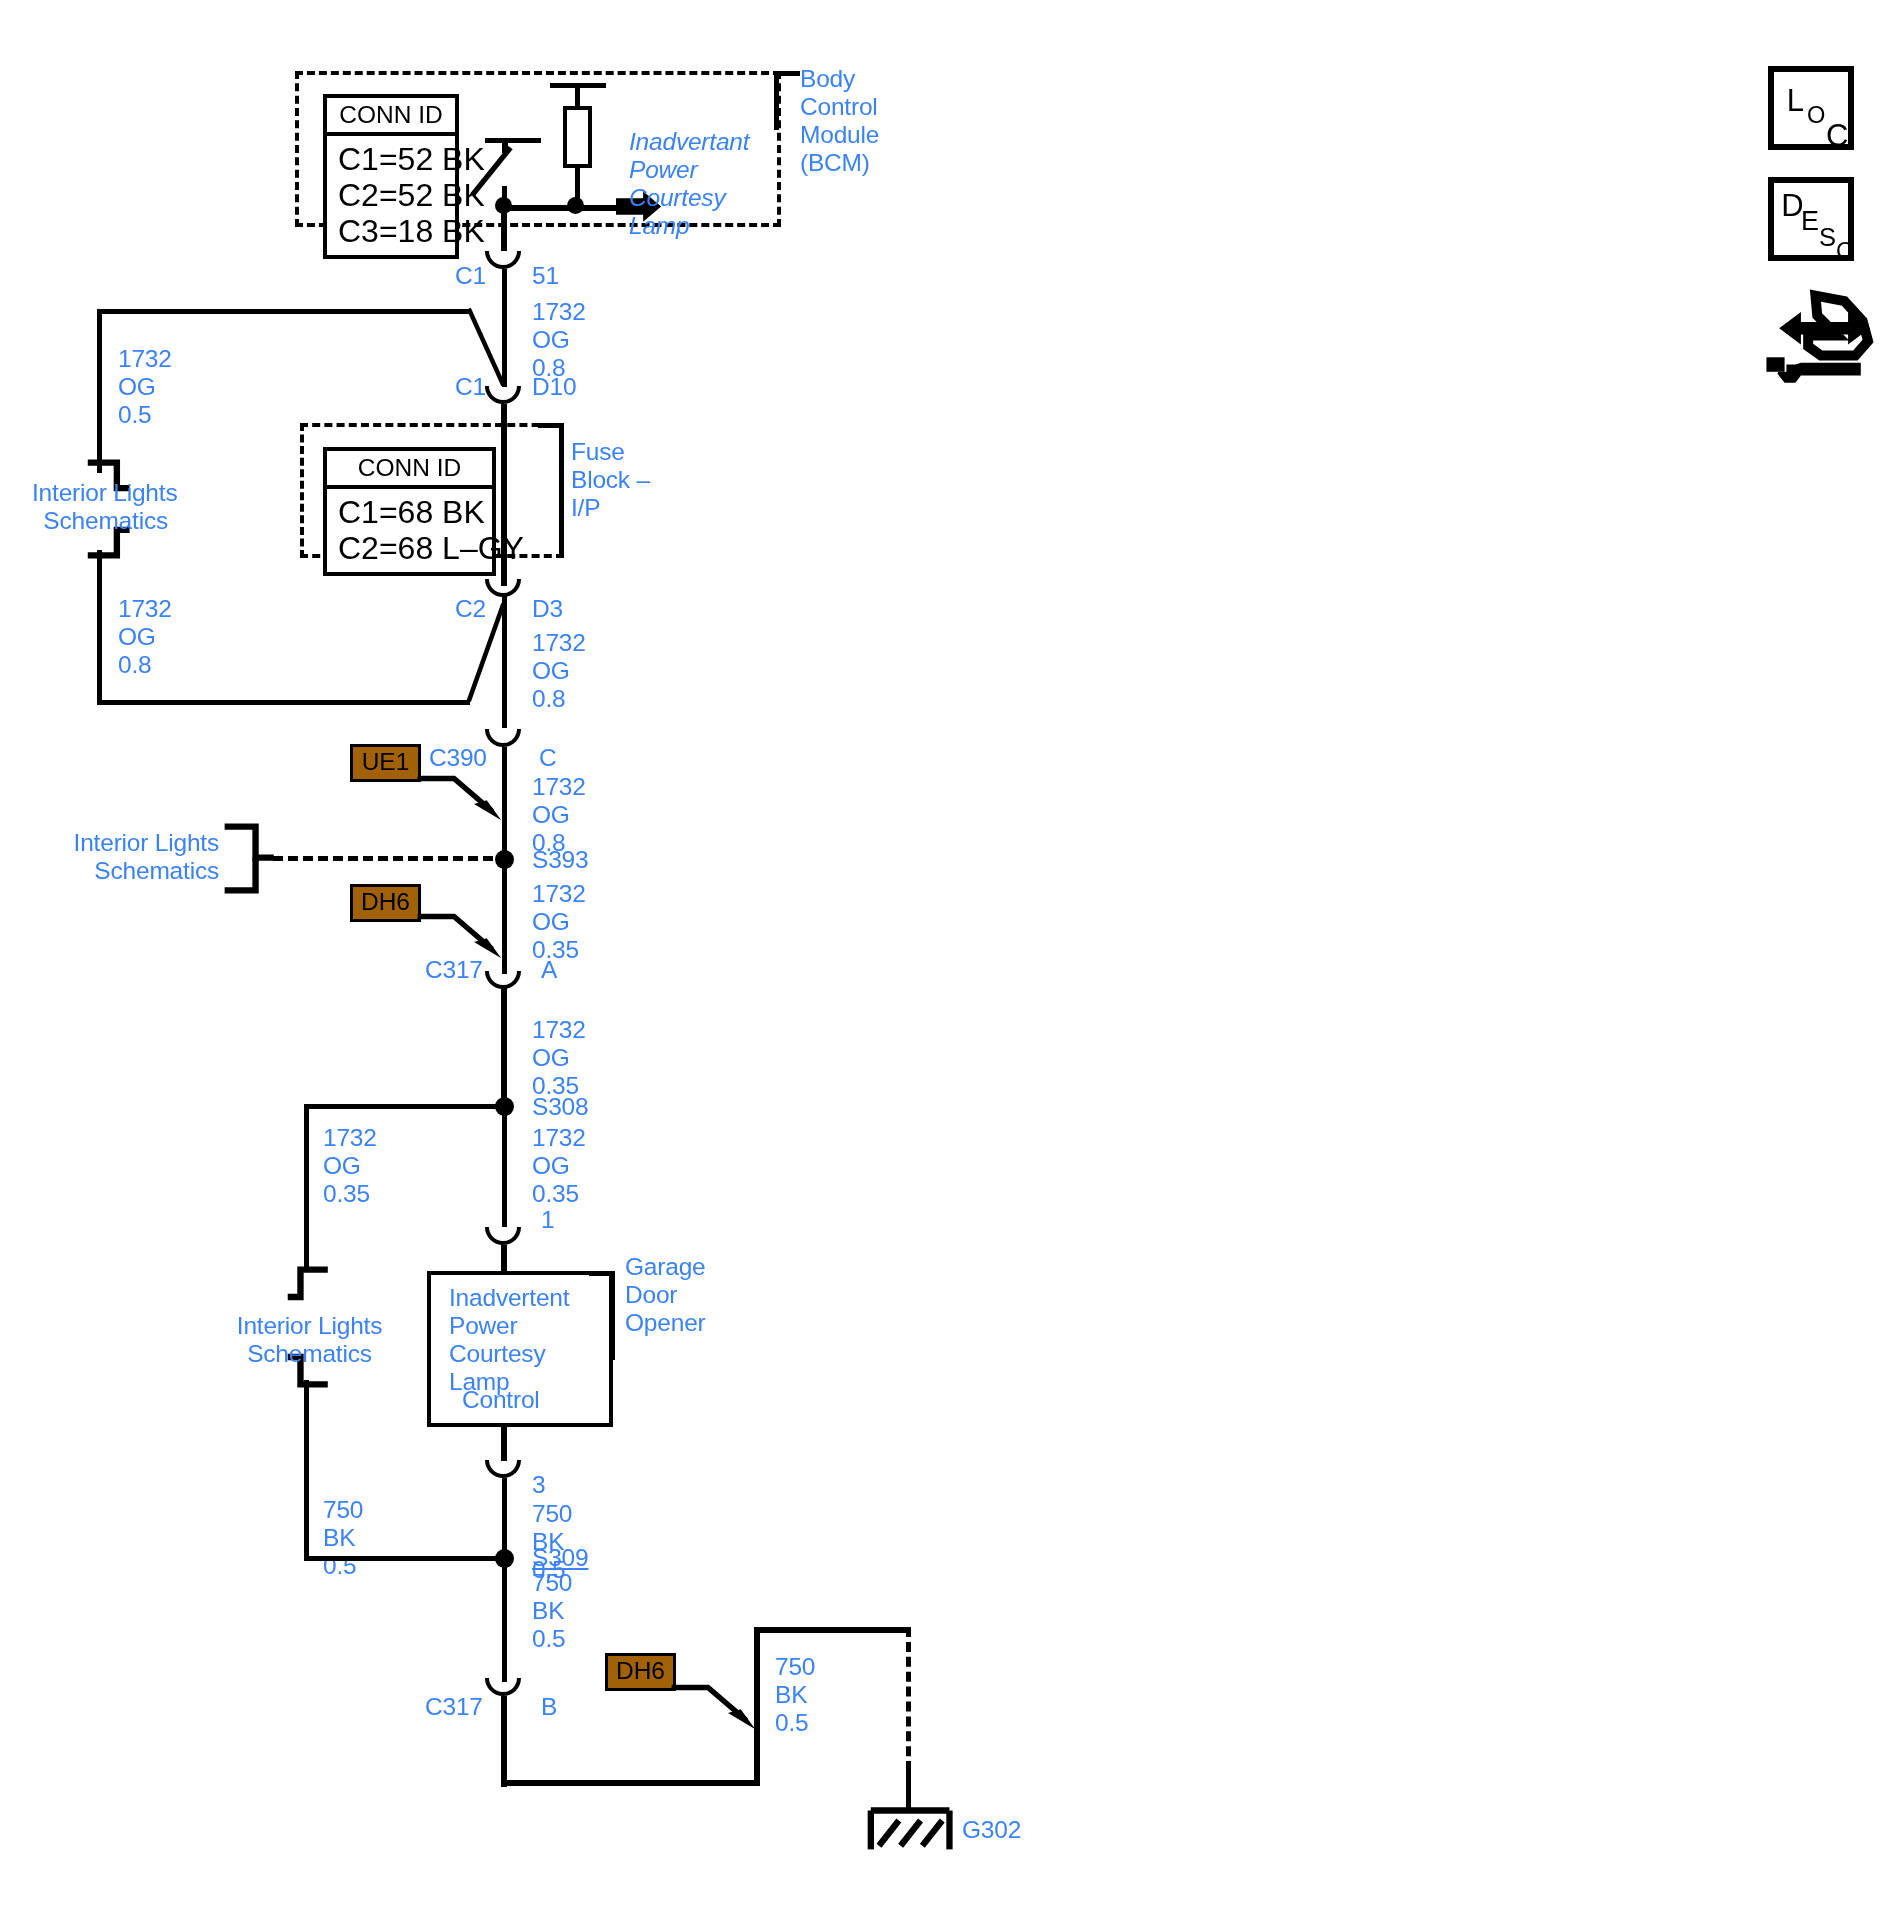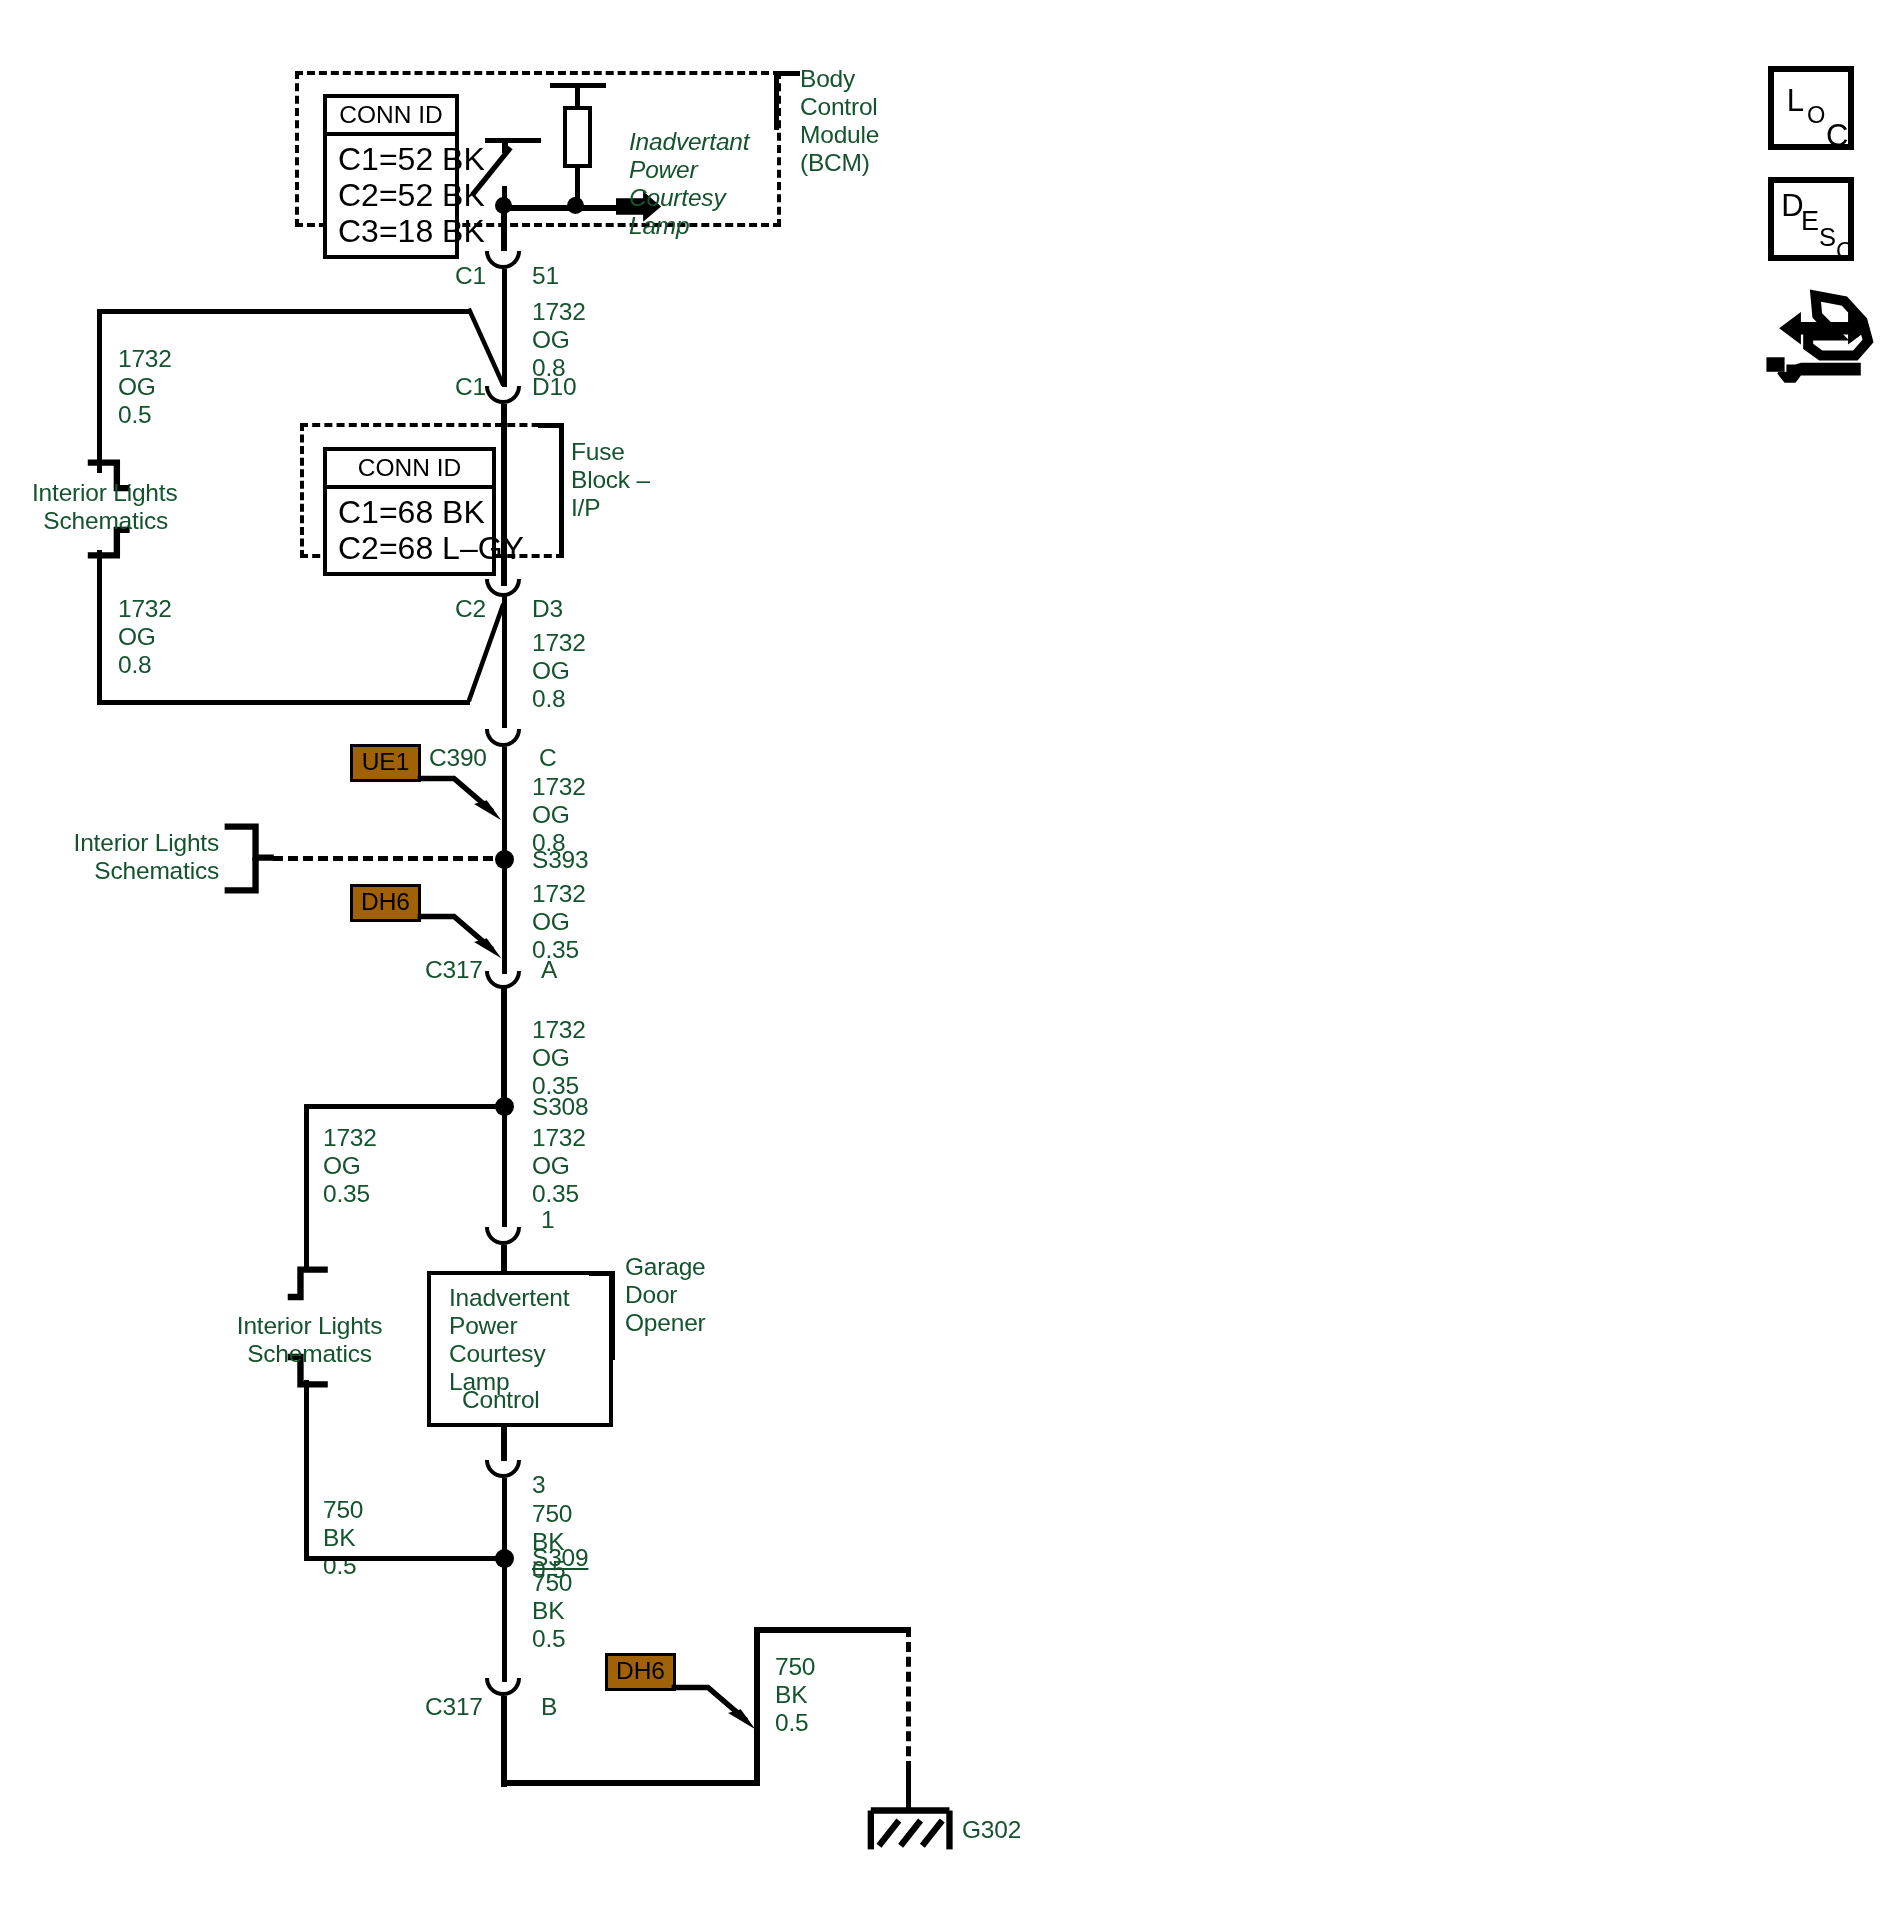--- a/index.html
+++ b/index.html
@@ -16,21 +16,21 @@
     width: 1898px;
     height: 1927px;
     background: #ffffff;
     overflow: hidden;
   }
   .txt {
     position: absolute;
     font-family: "Liberation Sans", sans-serif;
     font-size: 24.5px;
     line-height: 28px;
-    color: #14532d;
+    color: #3b82f6;
     white-space: pre;
     letter-spacing: -0.2px;
   }
   .wire {
     position: absolute;
     background: #000;
   }
   .wire.v { width: 4.5px; }
   .wire.h { height: 4.5px; }
   .wire.thick.v { width: 6.4px; }

